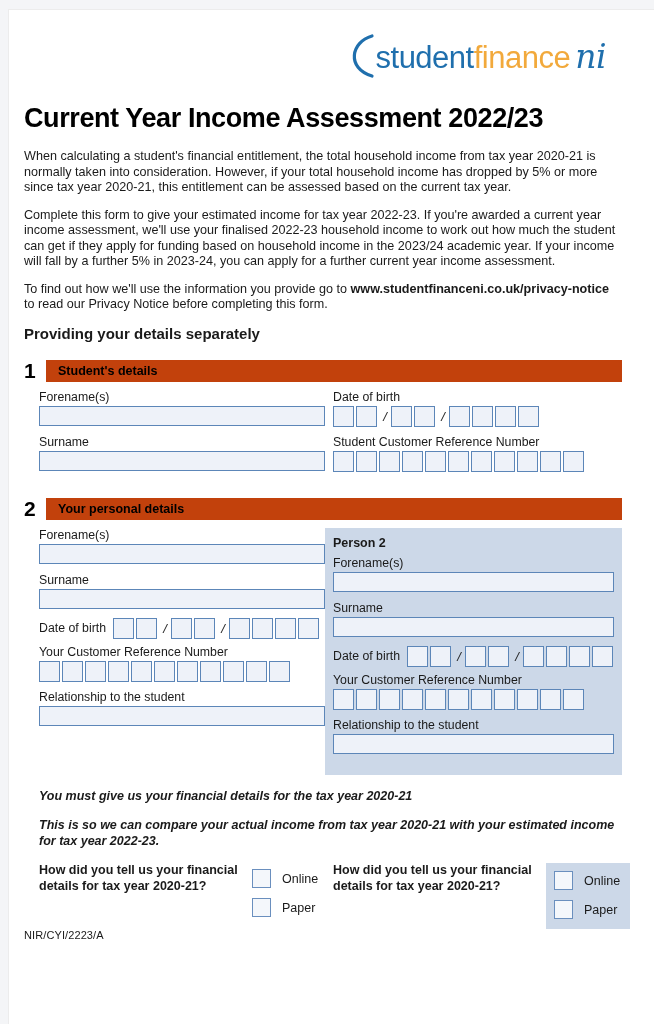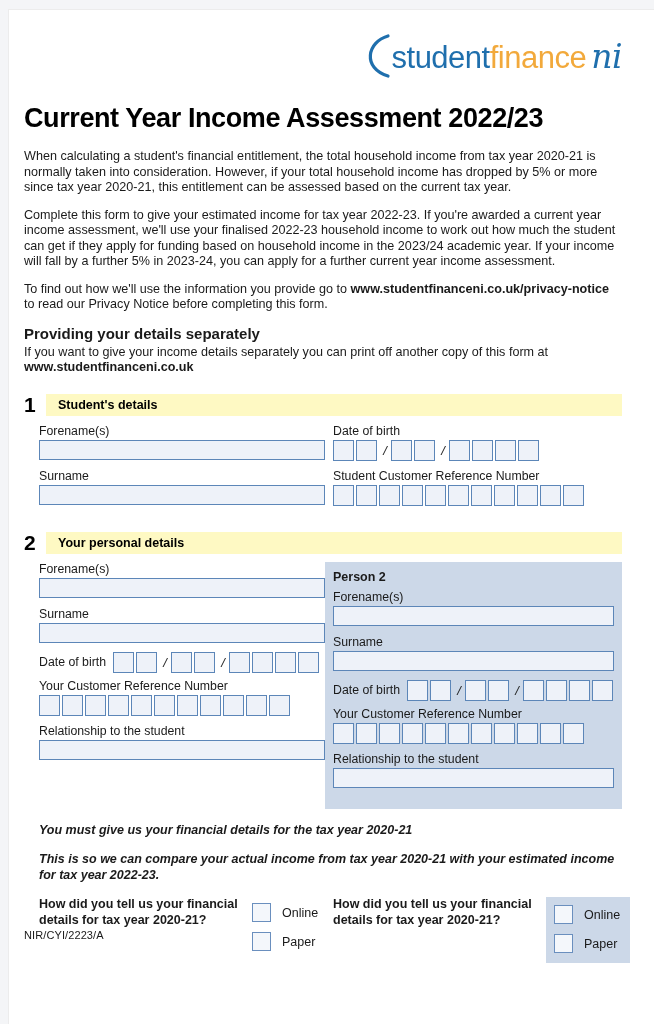--- a/index.html
+++ b/index.html
@@ -47,21 +47,21 @@
     width: 598px;
   }
 
   
   .logo-wrap {
     height: 78px;
     position: relative;
   }
   .logo {
     position: absolute;
-    right: 0;
+    right: 16px;
     top: 24px;
     height: 46px;
     display: flex;
     align-items: center;
   }
   .logo-arc {
     width: 30px;
     height: 46px;
     position: relative;
     margin-right: 1px;
@@ -114,21 +114,21 @@
   .section-num {
     width: 22px;
     font-size: 21px;
     font-weight: bold;
     line-height: 22px;
     color: #000;
     flex: none;
   }
   .section-bar {
     flex: 1;
-    background: #fef9c3;
+    background: #c2410c;
     display: flex;
     align-items: center;
     padding-left: 12px;
     font-size: 12.5px;
     font-weight: bold;
     color: #000;
     box-sizing: border-box;
   }
 
   
@@ -287,21 +287,20 @@
       </div>
     </div>
 
     <h1 class="title">Current Year Income Assessment 2022/23</h1>
 
     <p class="body">When calculating a student's financial entitlement, the total household income from tax year 2020-21 is normally taken into consideration. However, if your total household income has dropped by 5% or more since tax year 2020-21, this entitlement can be assessed based on the current tax year.</p>
     <p class="body">Complete this form to give your estimated income for tax year 2022-23. If you're awarded a current year income assessment, we'll use your finalised 2022-23 household income to work out how much the student can get if they apply for funding based on household income in the 2023/24 academic year. If your income will fall by a further 5% in 2023-24, you can apply for a further current year income assessment.</p>
     <p class="body tight"><span>To find out how we'll use the information you provide go to </span><span class="b">www.studentfinanceni.co.uk/privacy-notice</span><span> to read our Privacy Notice before completing this form.</span></p>
 
     <h2 class="subhead">Providing your details separately</h2>
-    <p class="body"><span>If you want to give your income details separately you can print off another copy of this form at </span><span class="b">www.studentfinanceni.co.uk</span></p>
 
     <div class="section-head">
       <div class="section-num">1</div>
       <div class="section-bar">Student's details</div>
     </div>
 
     <div class="cols">
       <div class="col-left">
         <div class="field-label">Forename(s)</div>
         <div class="textbox"></div>

